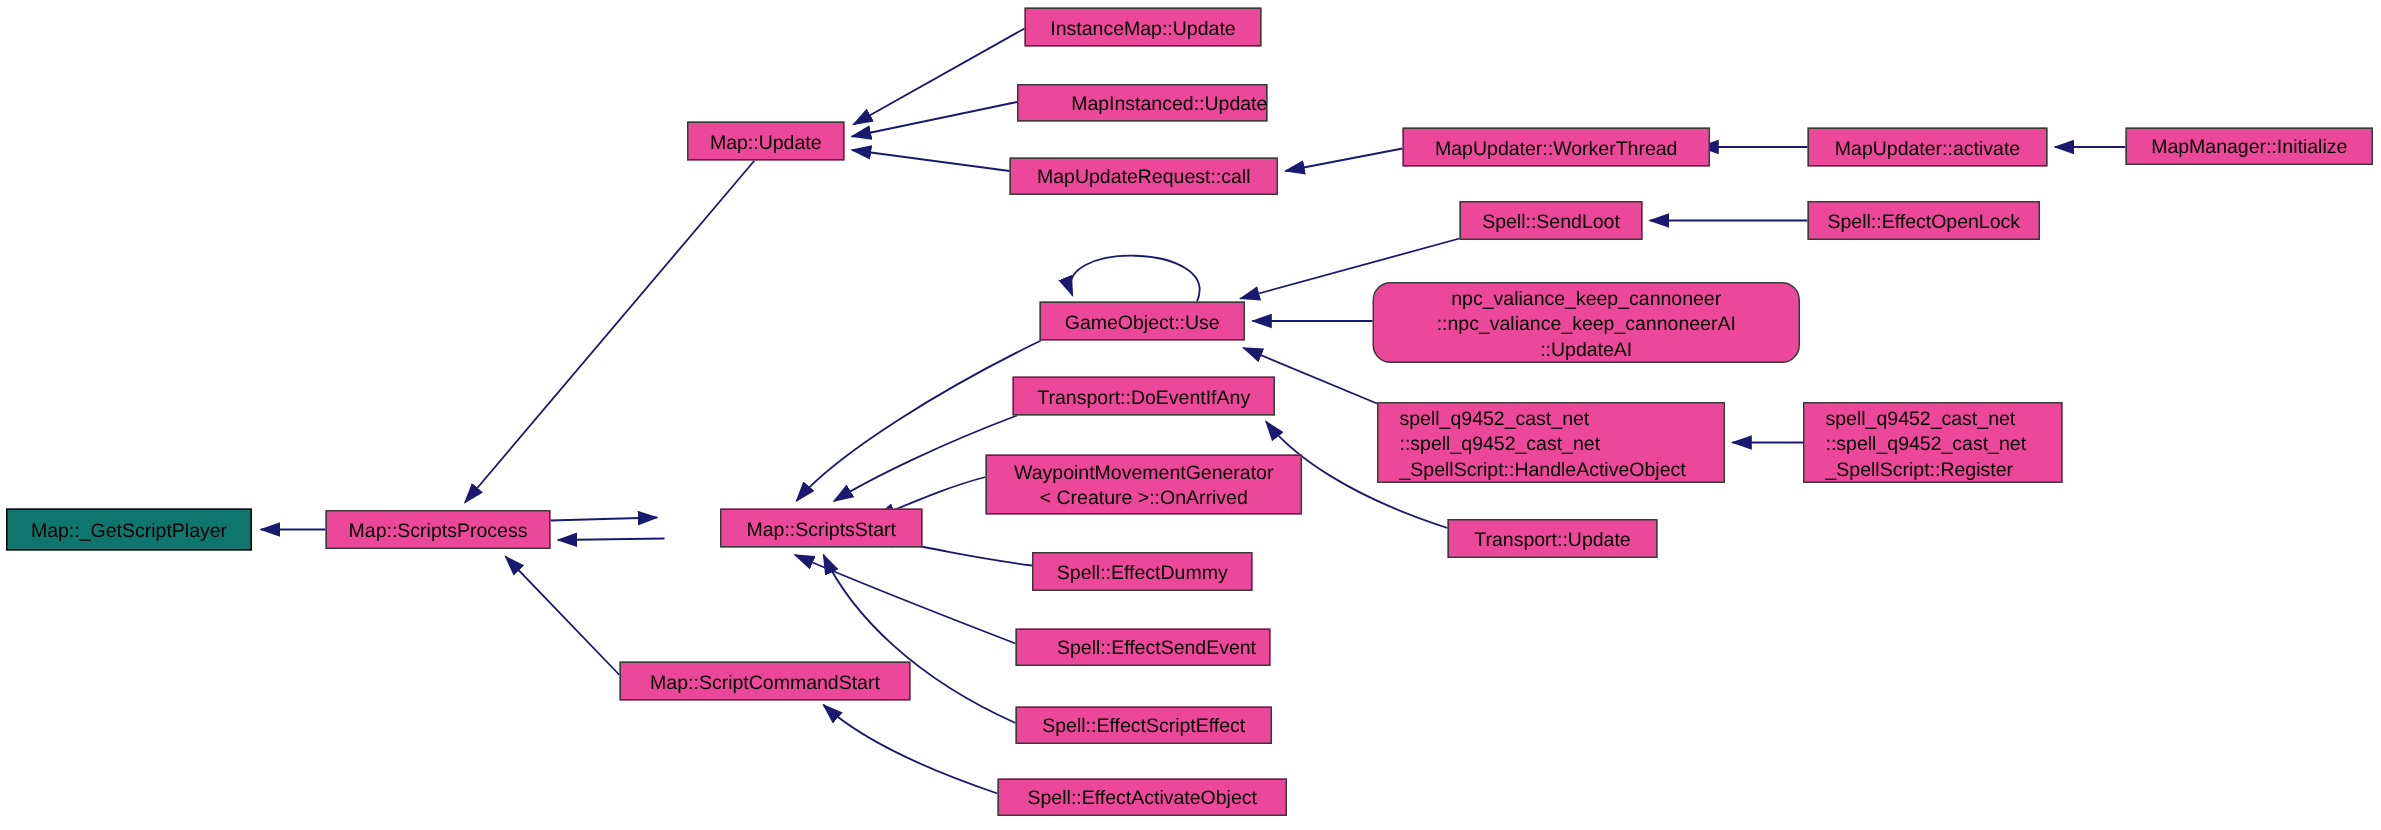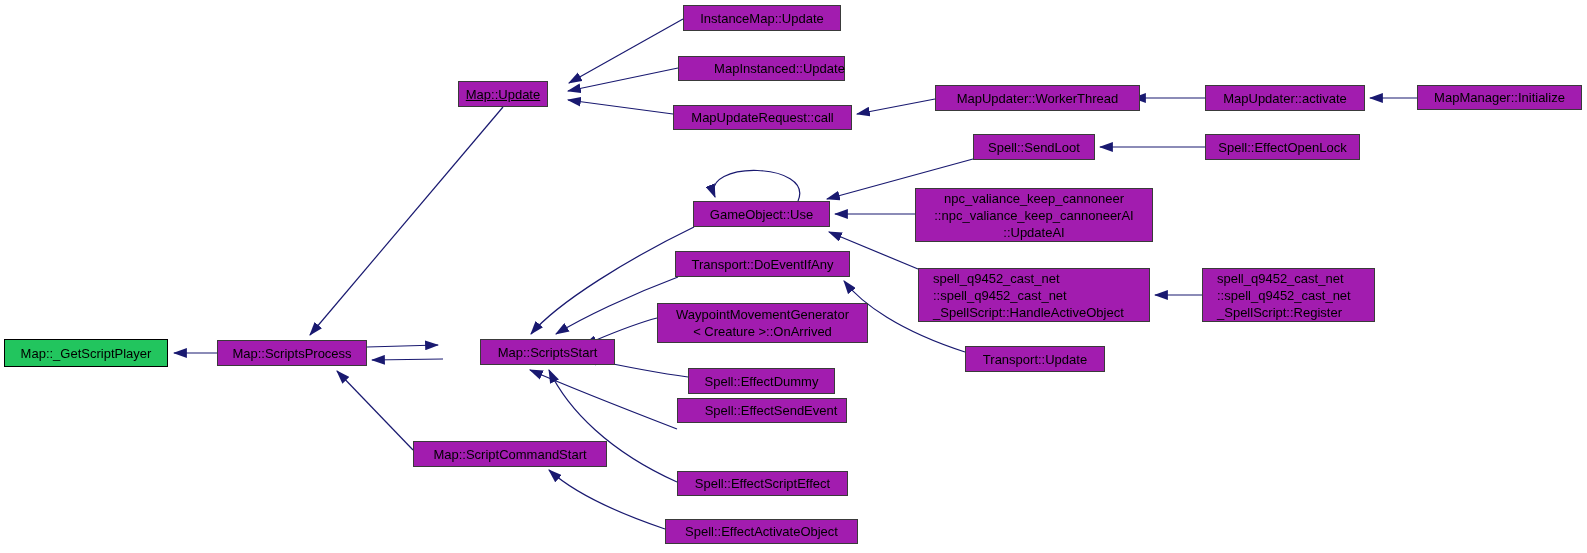--- a/index.html
+++ b/index.html
@@ -7,35 +7,35 @@
     position:relative;
     width:1587px;height:553px;
     background:#ffffff;
     font-family:"Liberation Sans", sans-serif;
     overflow:hidden;
   }
   #edges{position:absolute;left:0;top:0;width:1587px;height:553px;}
   .node{
     position:absolute;
     box-sizing:border-box;
-    background:#a21caf;
+    background:#ec4899;
     border:1px solid #3a3a3a;
     color:#000000;
     font-size:13px;
     line-height:17px;
     display:flex;
     align-items:center;
     justify-content:center;
     text-align:center;
     white-space:pre-line;
     cursor:pointer;
     z-index:2;
   }
   .node.root{
-    background:#22c55e;
+    background:#0f766e;
     border:1.5px solid #000000;
     font-weight:normal;
   }
   .node.left{
     justify-content:flex-start;
     text-align:left;
     padding-left:14px;
   }
   path.edge{fill:none;stroke:#191970;stroke-width:1.2px;}
 </style>
@@ -73,42 +73,42 @@
     <path class="edge" d="M 657,318 C 630,325 606,336 584,345" marker-end="url(#arrow)"></path>
     <path class="edge" d="M 688,377 C 650,372 617,365 584,358" marker-end="url(#arrow)"></path>
     <path class="edge" d="M 677,429 C 620,407 567,386 530,370" marker-end="url(#arrow)"></path>
     <path class="edge" d="M 677,482 C 610,452 568,410 549,370" marker-end="url(#arrow)"></path>
     <path class="edge" d="M 665,529 C 612,511 572,491 549,470" marker-end="url(#arrow)"></path>
   </svg>
 
   <div class="node root" style="left:4px;top:339px;width:164px;height:28px;">Map::_GetScriptPlayer</div>
   <div class="node" style="left:217px;top:340px;width:150px;height:26px;">Map::ScriptsProcess</div>
   <div class="node" style="left:443px;top:339px;width:135px;height:26px;margin-left:37px;">Map::ScriptsStart</div>
-  <div class="node" style="left:458px;top:81px;width:90px;height:26px;text-decoration:underline;">Map::Update</div>
+  <div class="node" style="left:458px;top:81px;width:105px;height:26px;">Map::Update</div>
   <div class="node" style="left:683px;top:5px;width:158px;height:26px;">InstanceMap::Update</div>
   <div class="node" style="left:678px;top:56px;width:167px;height:25px;padding-left:36px;">MapInstanced::Update</div>
   <div class="node" style="left:673px;top:105px;width:179px;height:25px;">MapUpdateRequest::call</div>
   <div class="node" style="left:935px;top:85px;width:205px;height:26px;">MapUpdater::WorkerThread</div>
   <div class="node" style="left:1205px;top:85px;width:160px;height:26px;">MapUpdater::activate</div>
   <div class="node" style="left:1417px;top:85px;width:165px;height:25px;">MapManager::Initialize</div>
   <div class="node" style="left:973px;top:134px;width:122px;height:26px;">Spell::SendLoot</div>
   <div class="node" style="left:1205px;top:134px;width:155px;height:26px;">Spell::EffectOpenLock</div>
   <div class="node" style="left:693px;top:201px;width:137px;height:26px;">GameObject::Use</div>
-  <div class="node" style="left:915px;top:188px;width:238px;height:54px;">npc_valiance_keep_cannoneer
+  <div class="node" style="left:915px;top:188px;width:285px;height:54px;border-radius:12px;">npc_valiance_keep_cannoneer
 ::npc_valiance_keep_cannoneerAI
 ::UpdateAI</div>
   <div class="node" style="left:675px;top:251px;width:175px;height:26px;">Transport::DoEventIfAny</div>
   <div class="node left" style="left:918px;top:268px;width:232px;height:54px;">spell_q9452_cast_net
 ::spell_q9452_cast_net
 _SpellScript::HandleActiveObject</div>
   <div class="node left" style="left:1202px;top:268px;width:173px;height:54px;">spell_q9452_cast_net
 ::spell_q9452_cast_net
 _SpellScript::Register</div>
   <div class="node" style="left:965px;top:346px;width:140px;height:26px;">Transport::Update</div>
   <div class="node" style="left:657px;top:303px;width:211px;height:40px;">WaypointMovementGenerator
 &lt; Creature &gt;::OnArrived</div>
   <div class="node" style="left:688px;top:368px;width:147px;height:26px;">Spell::EffectDummy</div>
-  <div class="node" style="left:677px;top:398px;width:170px;height:25px;padding-left:18px;">Spell::EffectSendEvent</div>
+  <div class="node" style="left:677px;top:419px;width:170px;height:25px;padding-left:18px;">Spell::EffectSendEvent</div>
   <div class="node" style="left:413px;top:441px;width:194px;height:26px;">Map::ScriptCommandStart</div>
   <div class="node" style="left:677px;top:471px;width:171px;height:25px;">Spell::EffectScriptEffect</div>
   <div class="node" style="left:665px;top:519px;width:193px;height:25px;">Spell::EffectActivateObject</div>
 
 </div>
 
 </body></html>

